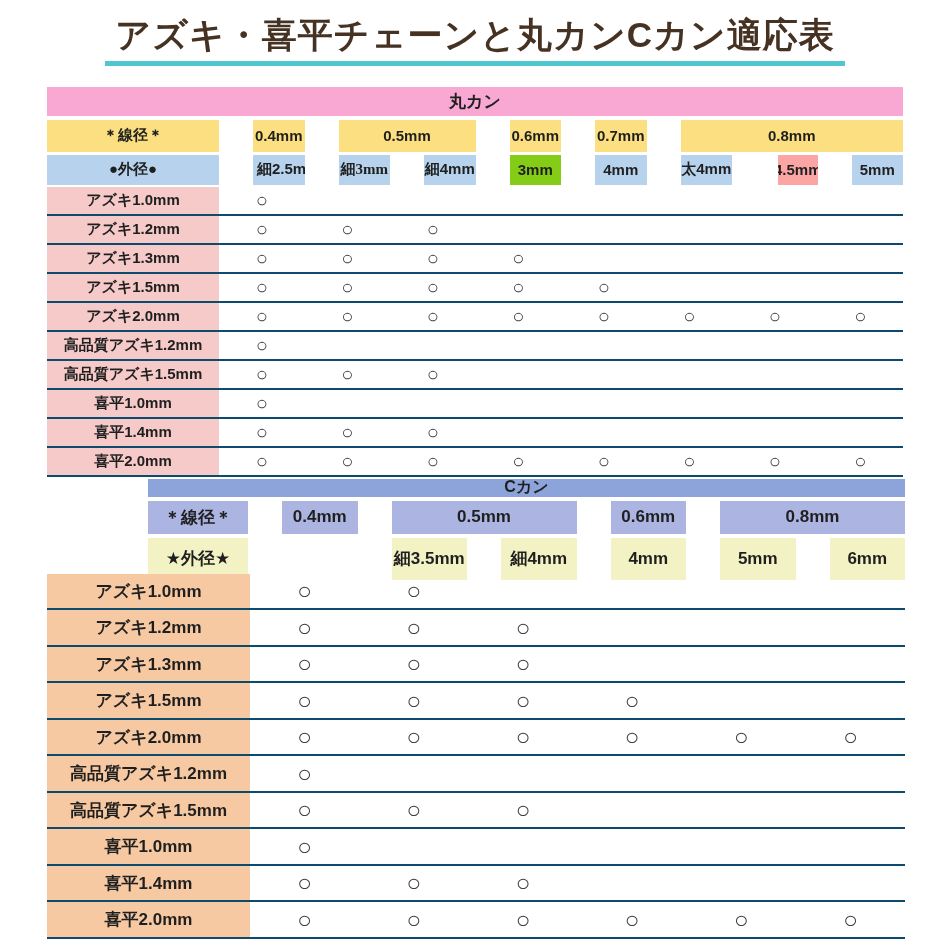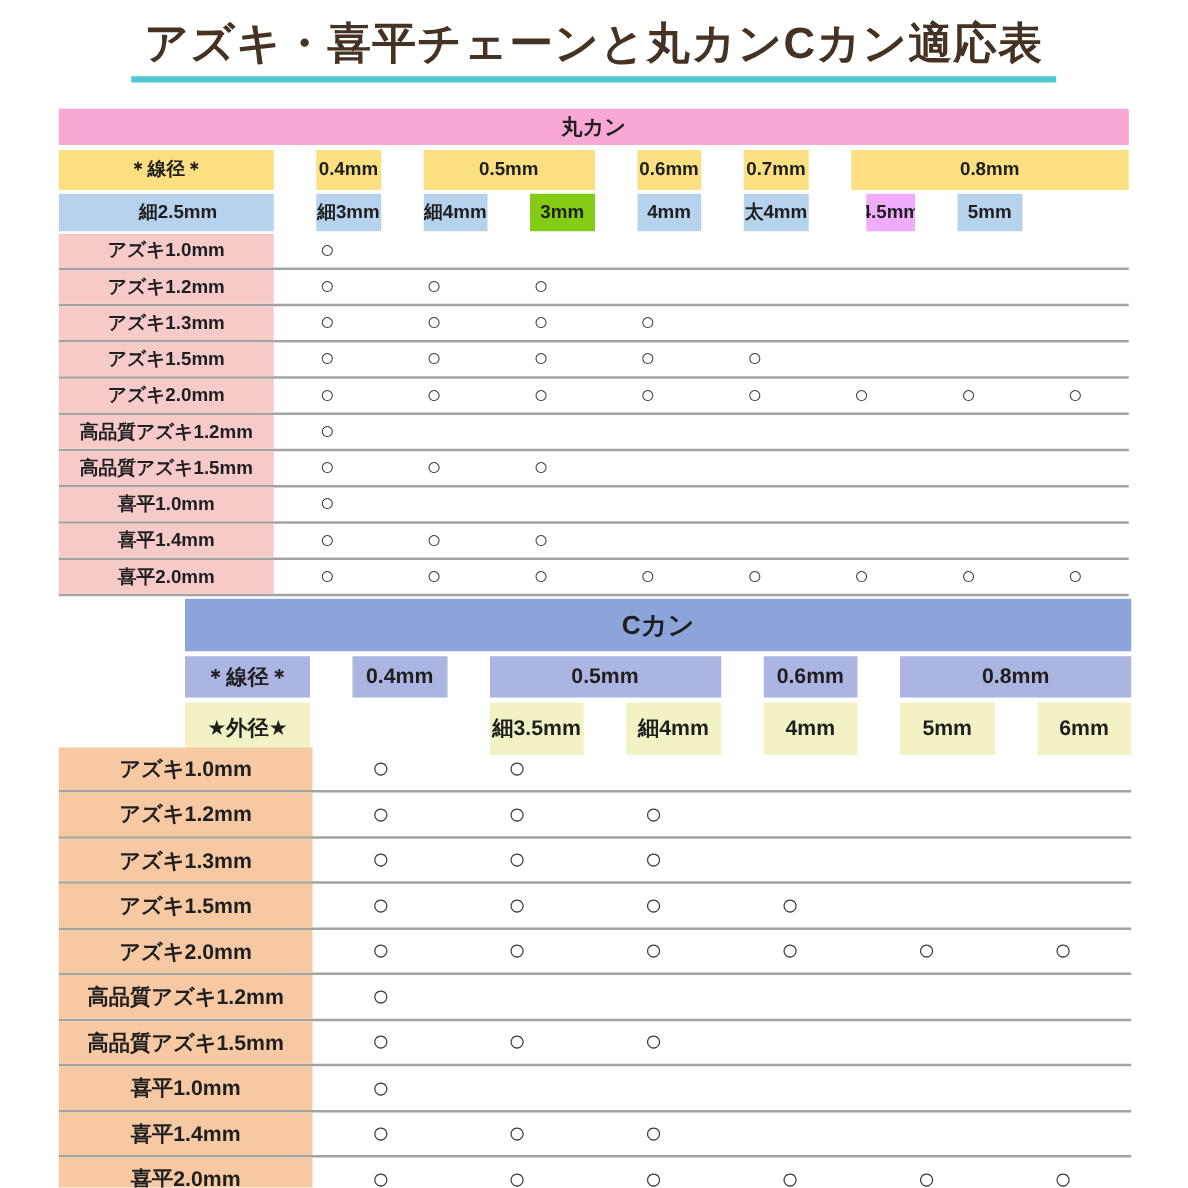--- a/index.html
+++ b/index.html
@@ -19,41 +19,41 @@
   .ctable{margin-left:47px;}
   .t-title{
     display:flex;align-items:center;justify-content:center;
     font-weight:bold;font-size:17px;margin-bottom:4px;
   }
   .hrow{display:grid;column-gap:4px;margin-bottom:3px;gap:34px;}
   .hcell{
     display:flex;align-items:center;justify-content:center;
     font-weight:bold;white-space:nowrap;overflow:hidden;
   }
-  .drow{display:grid;align-items:center;border-bottom:2px solid #a3a3a3;}
+  .drow{display:grid;align-items:center;border-bottom:2px solid #0c4a6e;}
   .dlabel{
     height:100%;display:flex;align-items:center;justify-content:center;
     font-weight:bold;white-space:nowrap;
   }
   .dcell{display:flex;align-items:center;justify-content:center;}
   .mark{color:#3f3f3f;line-height:1;}
   
   .t1{width:856px;margin-top:21px;}
   .t1 .t-title{height:29px;}
   .t1 .hrow{grid-template-columns:172px repeat(8,1fr);}
   .t1 .wire-row{height:32px;}
   .t1 .dia-row{height:30px;margin-bottom:2px;}
   .t1 .hcell{font-size:15px;}
   .t1 .drow{grid-template-columns:172px repeat(8,1fr);height:27px;}
   .t1 .dlabel{font-size:15px;}
   .t1 .mark{font-size:20px;}
   
   .t2{width:858px;margin-top:2px;}
   .t2 .t-head-indent{margin-left:101px;width:757px;}
-  .t2 .t-title{height:42px;font-size:21px;}
+  .t2 .t-title{height:18px;font-size:16px;}
   .t2 .hrow{grid-template-columns:100px repeat(6,1fr);margin-bottom:4px;}
   .t2 .wire-row{height:33px;}
   .t2 .dia-row{height:34px;margin-bottom:2px;}
   .t2 .hcell{font-size:17px;}
   .t2 .drow{grid-template-columns:203px repeat(6,1fr);height:34.5px;}
   .t2 .dlabel{font-size:17px;}
   .t2 .mark{font-size:24px;}
 </style>
 </head>
 <body>
@@ -66,27 +66,28 @@
   <div class="t-title" style="background: #f9a8d4;">丸カン</div>
   <div class="hrow wire-row">
       <div class="hcell" style="background: rgb(252, 223, 128);">＊線径＊</div>
       <div class="hcell" style="background: rgb(252, 223, 128);">0.4mm</div>
       <div class="hcell" style="background: rgb(252, 223, 128); grid-column: span 2;">0.5mm</div>
       <div class="hcell" style="background: rgb(252, 223, 128);">0.6mm</div>
       <div class="hcell" style="background: rgb(252, 223, 128);">0.7mm</div>
       <div class="hcell" style="background: rgb(252, 223, 128); grid-column: span 3;">0.8mm</div>
     </div>
   <div class="hrow dia-row">
+      <div class="hcell" style="background: rgb(182, 210, 236);">●外径●</div>
       <div class="hcell" style="background: rgb(182, 210, 236); padding-left: 19px;">細2.5mm</div>
-      <div class="hcell" style="background: rgb(182, 210, 236);">細3mm</div>
+      <div class="hcell" style="background: rgb(182, 210, 236); font-family: Liberation Serif, serif;">細3mm</div>
       <div class="hcell" style="background: rgb(182, 210, 236);">細4mm</div>
       <div class="hcell" style="background: #84cc16;">3mm</div>
       <div class="hcell" style="background: rgb(182, 210, 236);">4mm</div>
       <div class="hcell" style="background: rgb(182, 210, 236);">太4mm</div>
-      <div class="hcell" style="background: #f0abfc; margin-left: 12px;">4.5mm</div>
+      <div class="hcell" style="background: #fca5a5; margin-left: 12px;">4.5mm</div>
       <div class="hcell" style="background: rgb(182, 210, 236);">5mm</div>
     </div>
   <div class="t-body">
       <div class="drow">
         <div class="dlabel" style="background: rgb(247, 202, 202);">アズキ1.0mm</div>
         <div class="dcell">
           <span class="mark">○</span>
         </div>
         <div class="dcell"></div>
         <div class="dcell"></div>

